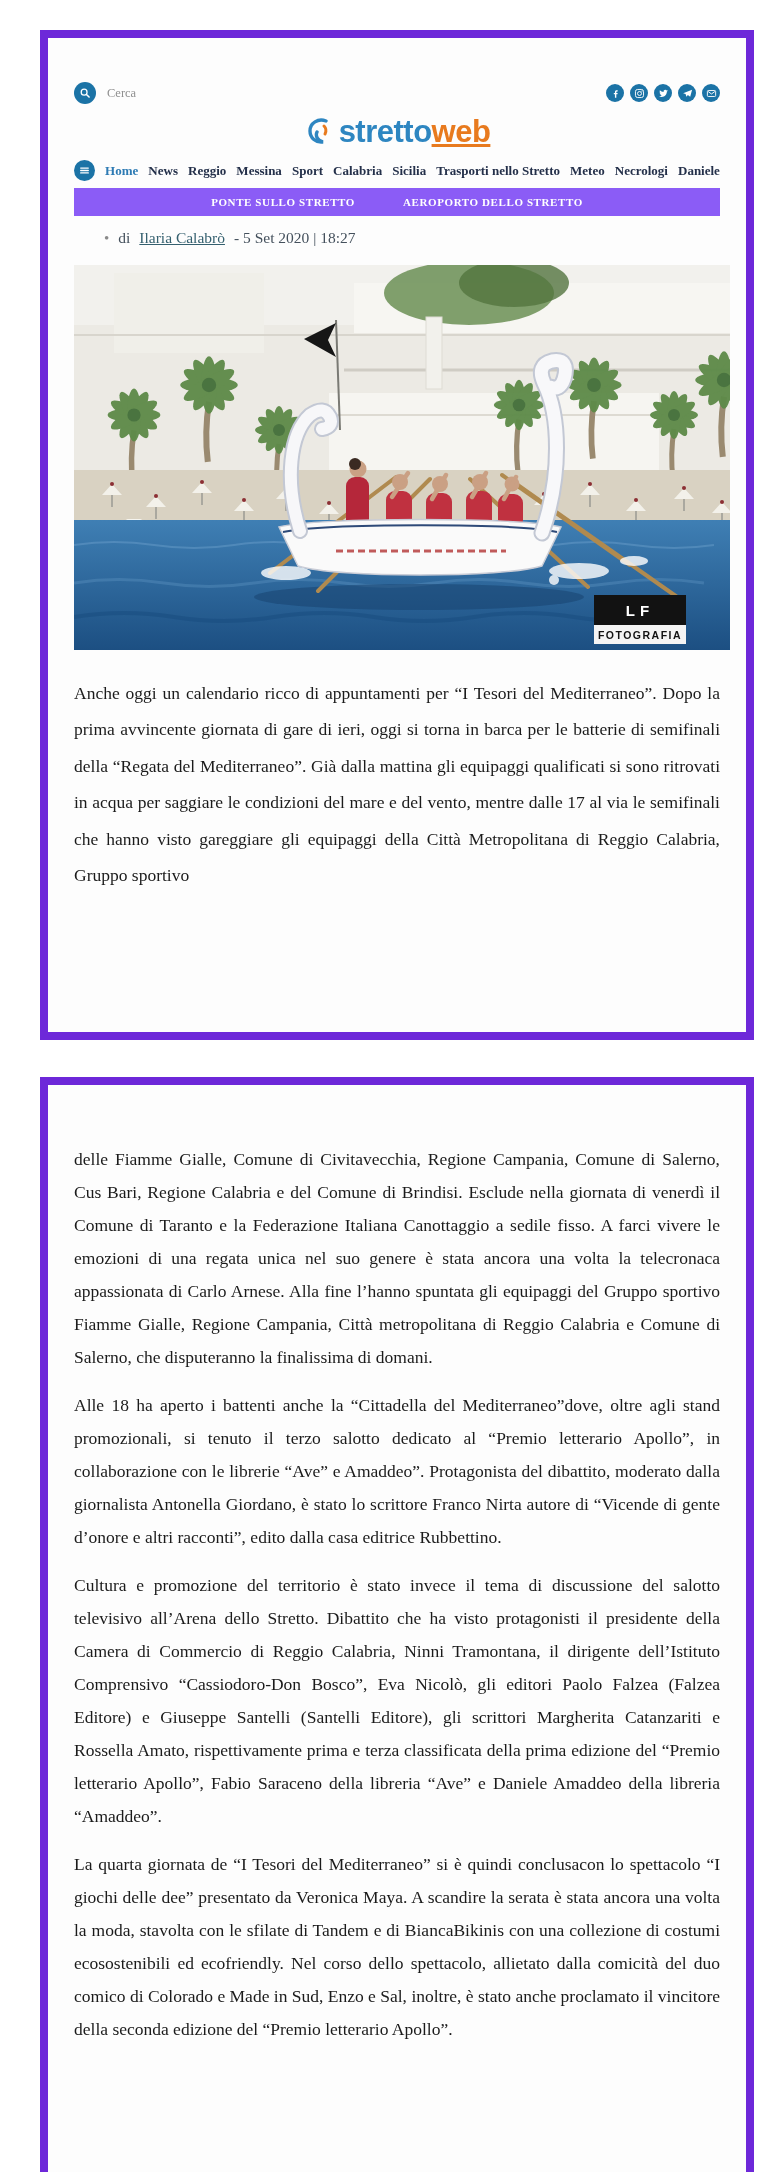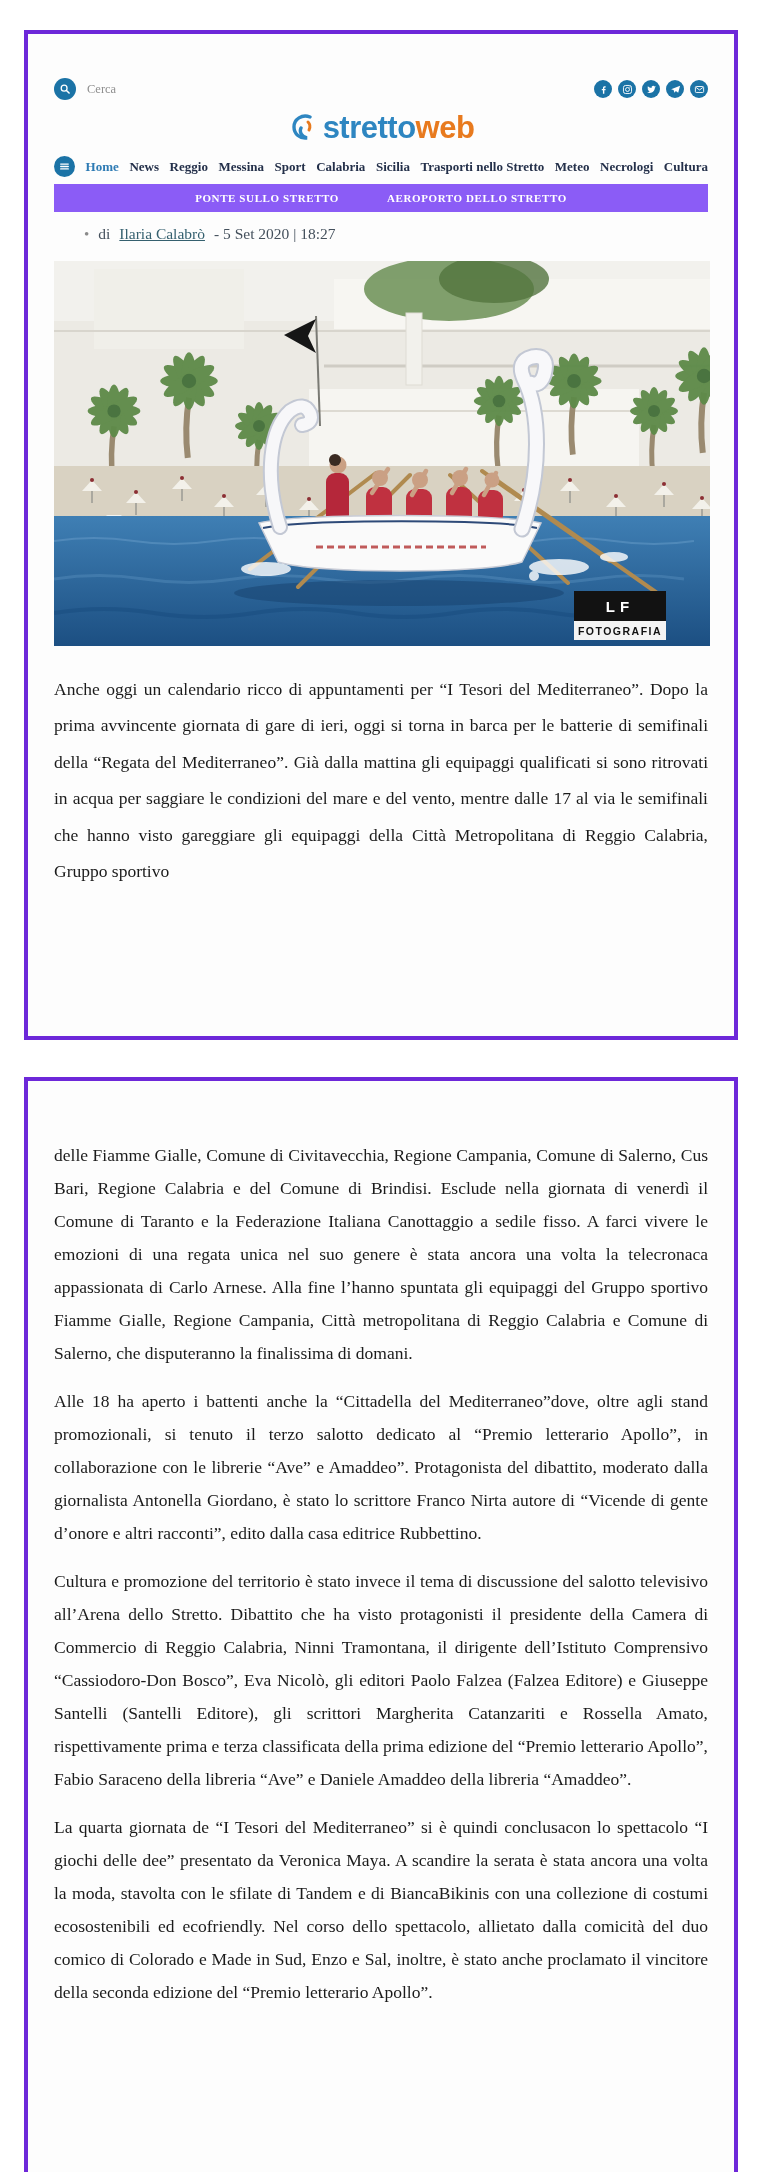--- a/index.html
+++ b/index.html
@@ -1,38 +1,38 @@
 <!DOCTYPE html>
 <html><head>
 <meta charset="utf-8">
 <style>
   html,body{margin:0;padding:0;background:#ffffff;}
   body{width:768px;font-family:"Liberation Serif",serif;color:#1c1c1c;}
-  .sheet{box-sizing:border-box;width:714px;margin-left:24px;border:4px solid #6d28d9;
+  .sheet{box-sizing:border-box;width:714px;margin-left:40px;border:8px solid #6d28d9;
          background:#fdfdfd;overflow:hidden;}
   #sheet1{margin-top:30px;height:1010px;}
   #sheet2{margin-top:37px;height:1256px;margin-bottom:23px;}
   .inner{padding:0 26px;}
 
   
   .p1-head{margin-top:44px;display:flex;justify-content:space-between;align-items:center;}
   .search-bar{display:flex;align-items:center;gap:11px;cursor:pointer;}
   .icon-circle{width:22px;height:22px;border-radius:50%;background:#1b73a6;
                display:flex;align-items:center;justify-content:center;flex:0 0 auto;}
   .search-placeholder{font-size:12.5px;color:#8f8f8f;}
   .socials{display:flex;gap:6px;}
   .social{width:18px;height:18px;border-radius:50%;background:#1b73a6;
           display:flex;align-items:center;justify-content:center;cursor:pointer;}
   .social svg{width:11px;height:11px;display:block;}
 
   
   .logo-row{margin-top:10px;display:flex;justify-content:center;align-items:center;gap:5px;cursor:pointer;}
   .logo-text{font-family:"Liberation Sans",sans-serif;font-weight:700;font-size:31px;letter-spacing:-0.5px;}
   .logo-blue{color:#2e86c1;}
-  .logo-orange{color:#e87a1e;}
+  .logo-orange{color:#e87a1e;text-decoration:underline;}
 
   
   .nav-row{margin-top:10px;display:flex;align-items:center;justify-content:space-between;}
   .burger{width:21px;height:21px;border-radius:50%;background:#1b73a6;
           display:flex;align-items:center;justify-content:center;cursor:pointer;flex:0 0 auto;}
   .nav-item{font-size:13px;font-weight:700;color:#24304a;text-decoration:none;cursor:pointer;white-space:nowrap;}
   .nav-item.active{color:#2e7bb4;}
 
   .subnav{margin-top:7px;height:28px;background:#8b5cf6;display:flex;align-items:center;
           justify-content:center;gap:48px;}
@@ -123,21 +123,21 @@
       <span class="nav-item active">Home</span>
       <span class="nav-item">News</span>
       <span class="nav-item">Reggio</span>
       <span class="nav-item">Messina</span>
       <span class="nav-item">Sport</span>
       <span class="nav-item">Calabria</span>
       <span class="nav-item">Sicilia</span>
       <span class="nav-item">Trasporti nello Stretto</span>
       <span class="nav-item">Meteo</span>
       <span class="nav-item">Necrologi</span>
-      <span class="nav-item">Cultura</span>
+      <span class="nav-item">Daniele</span>
     </div>
 
     <div class="subnav">
       <span class="subnav-item">PONTE SULLO STRETTO</span>
       <span class="subnav-item">AEROPORTO DELLO STRETTO</span>
     </div>
 
 
     <div class="byline">
       <span class="bullet">•</span>

